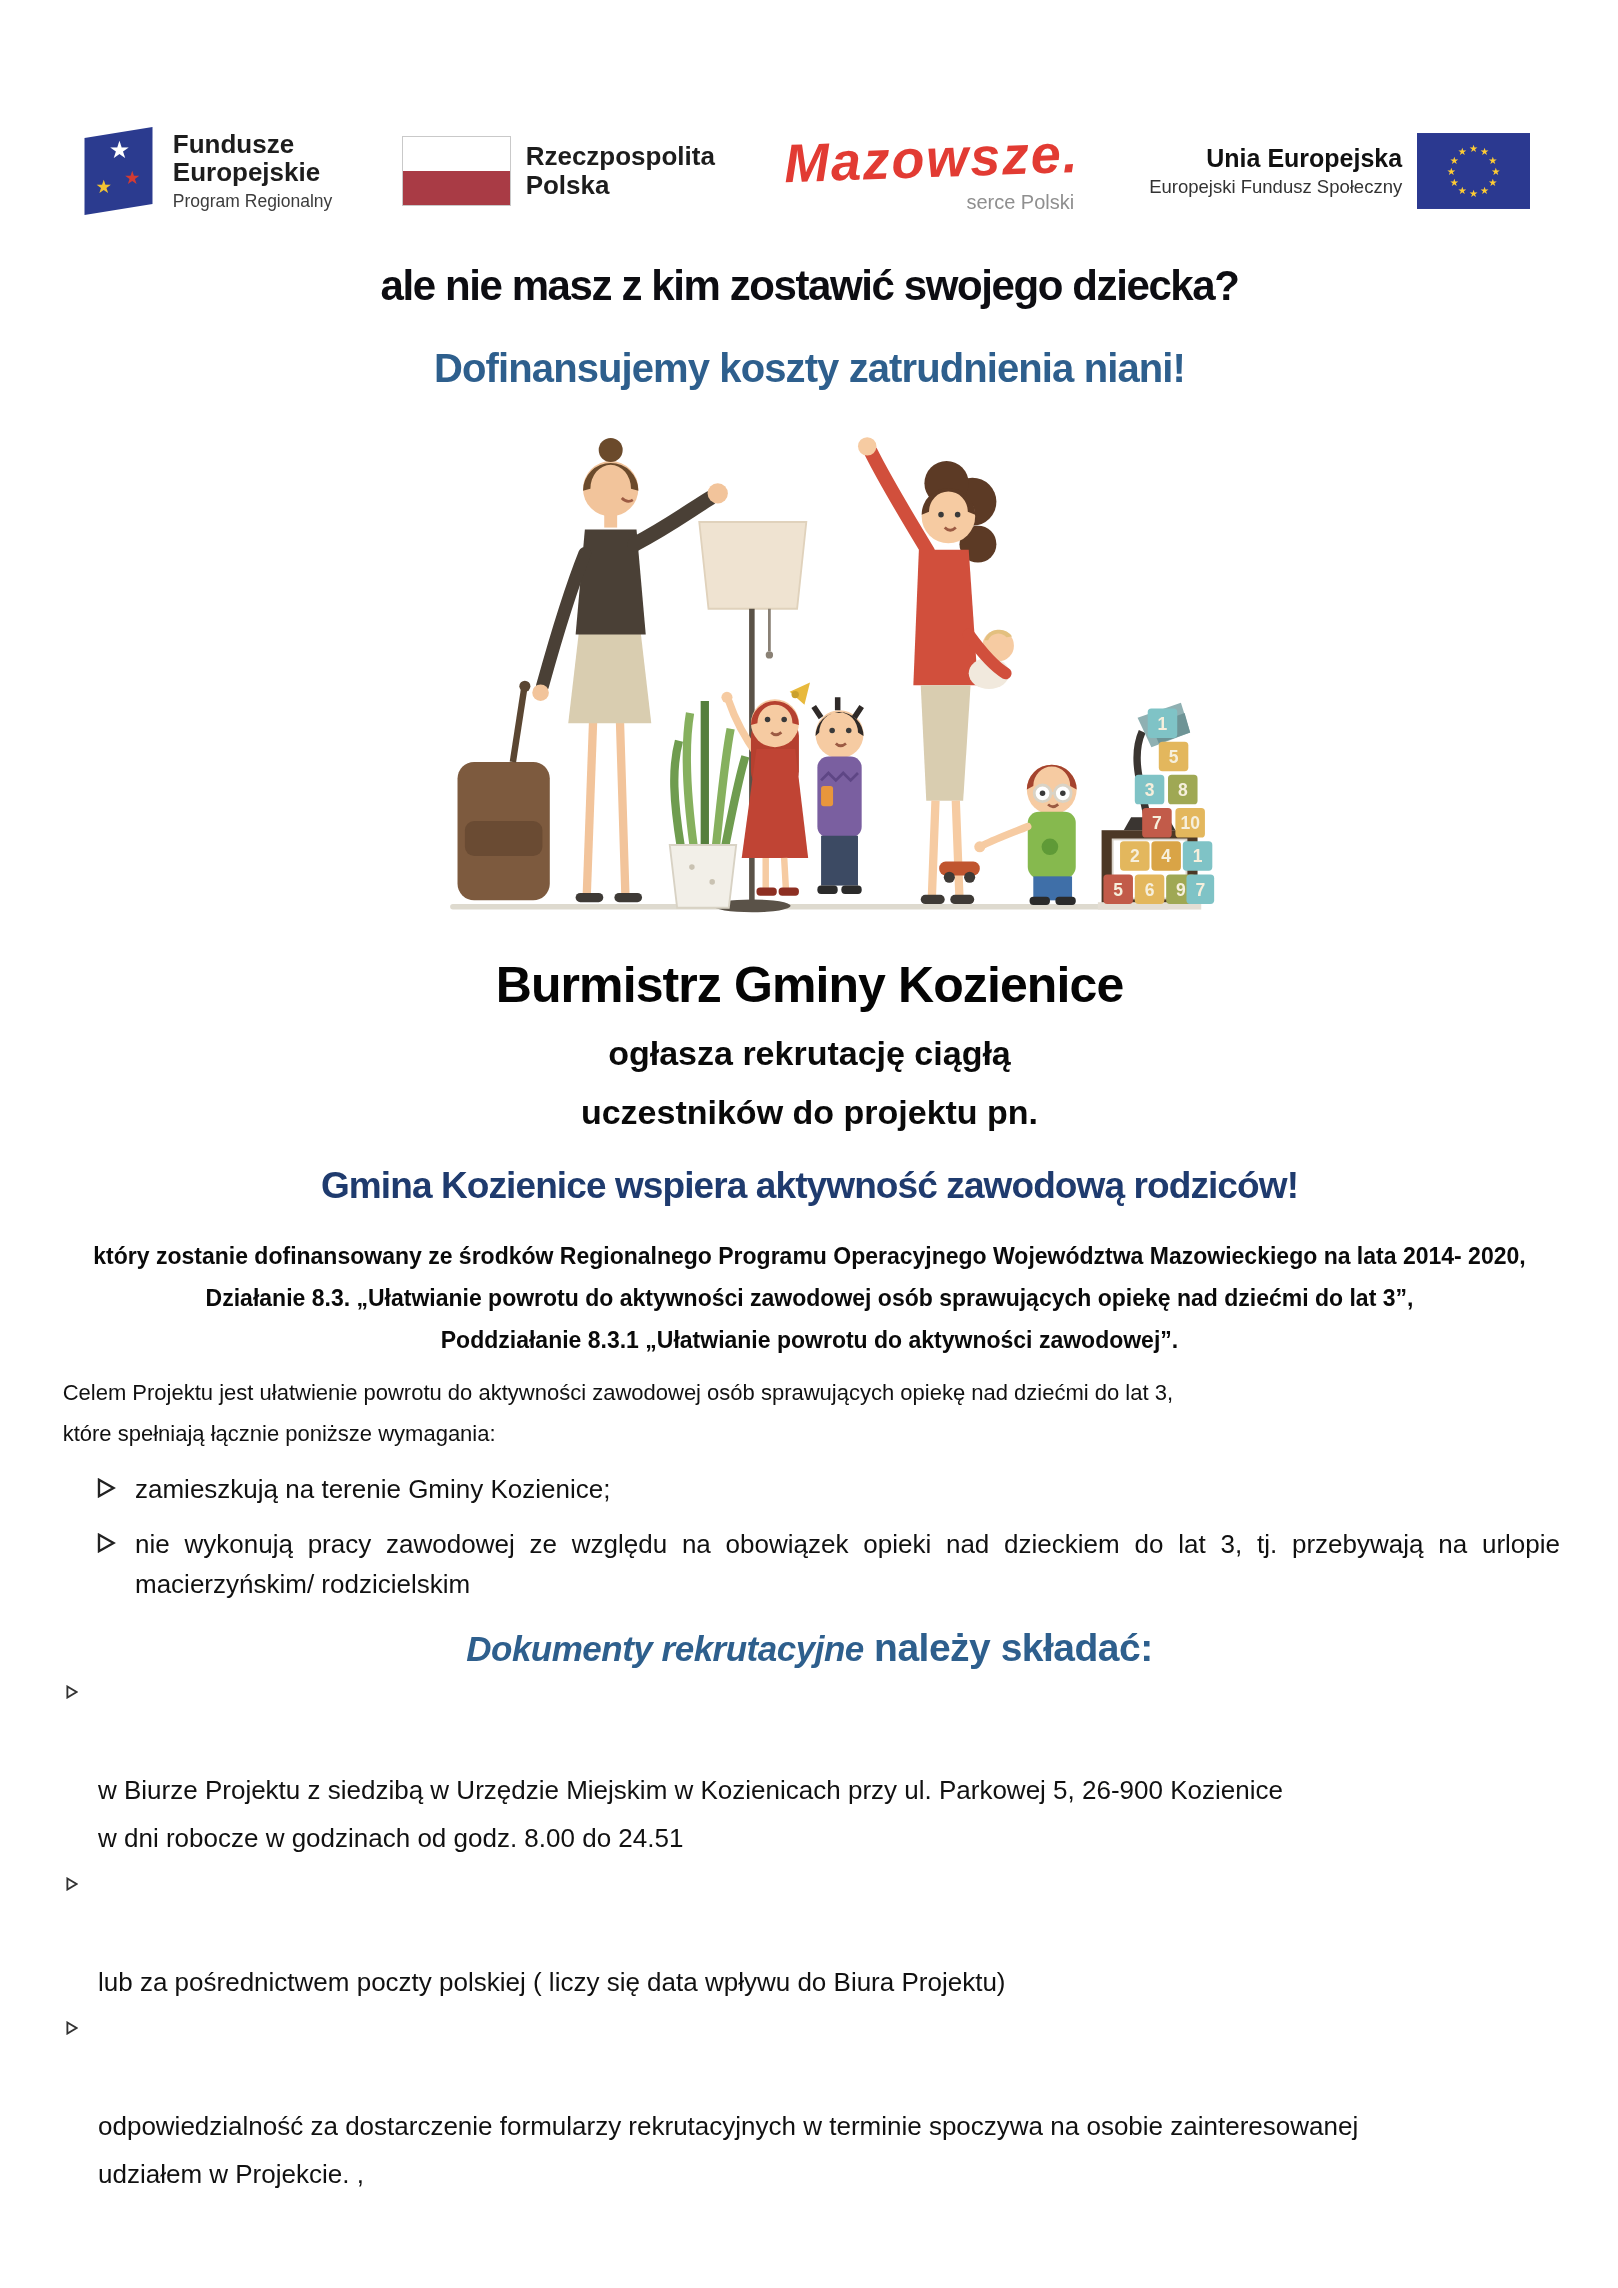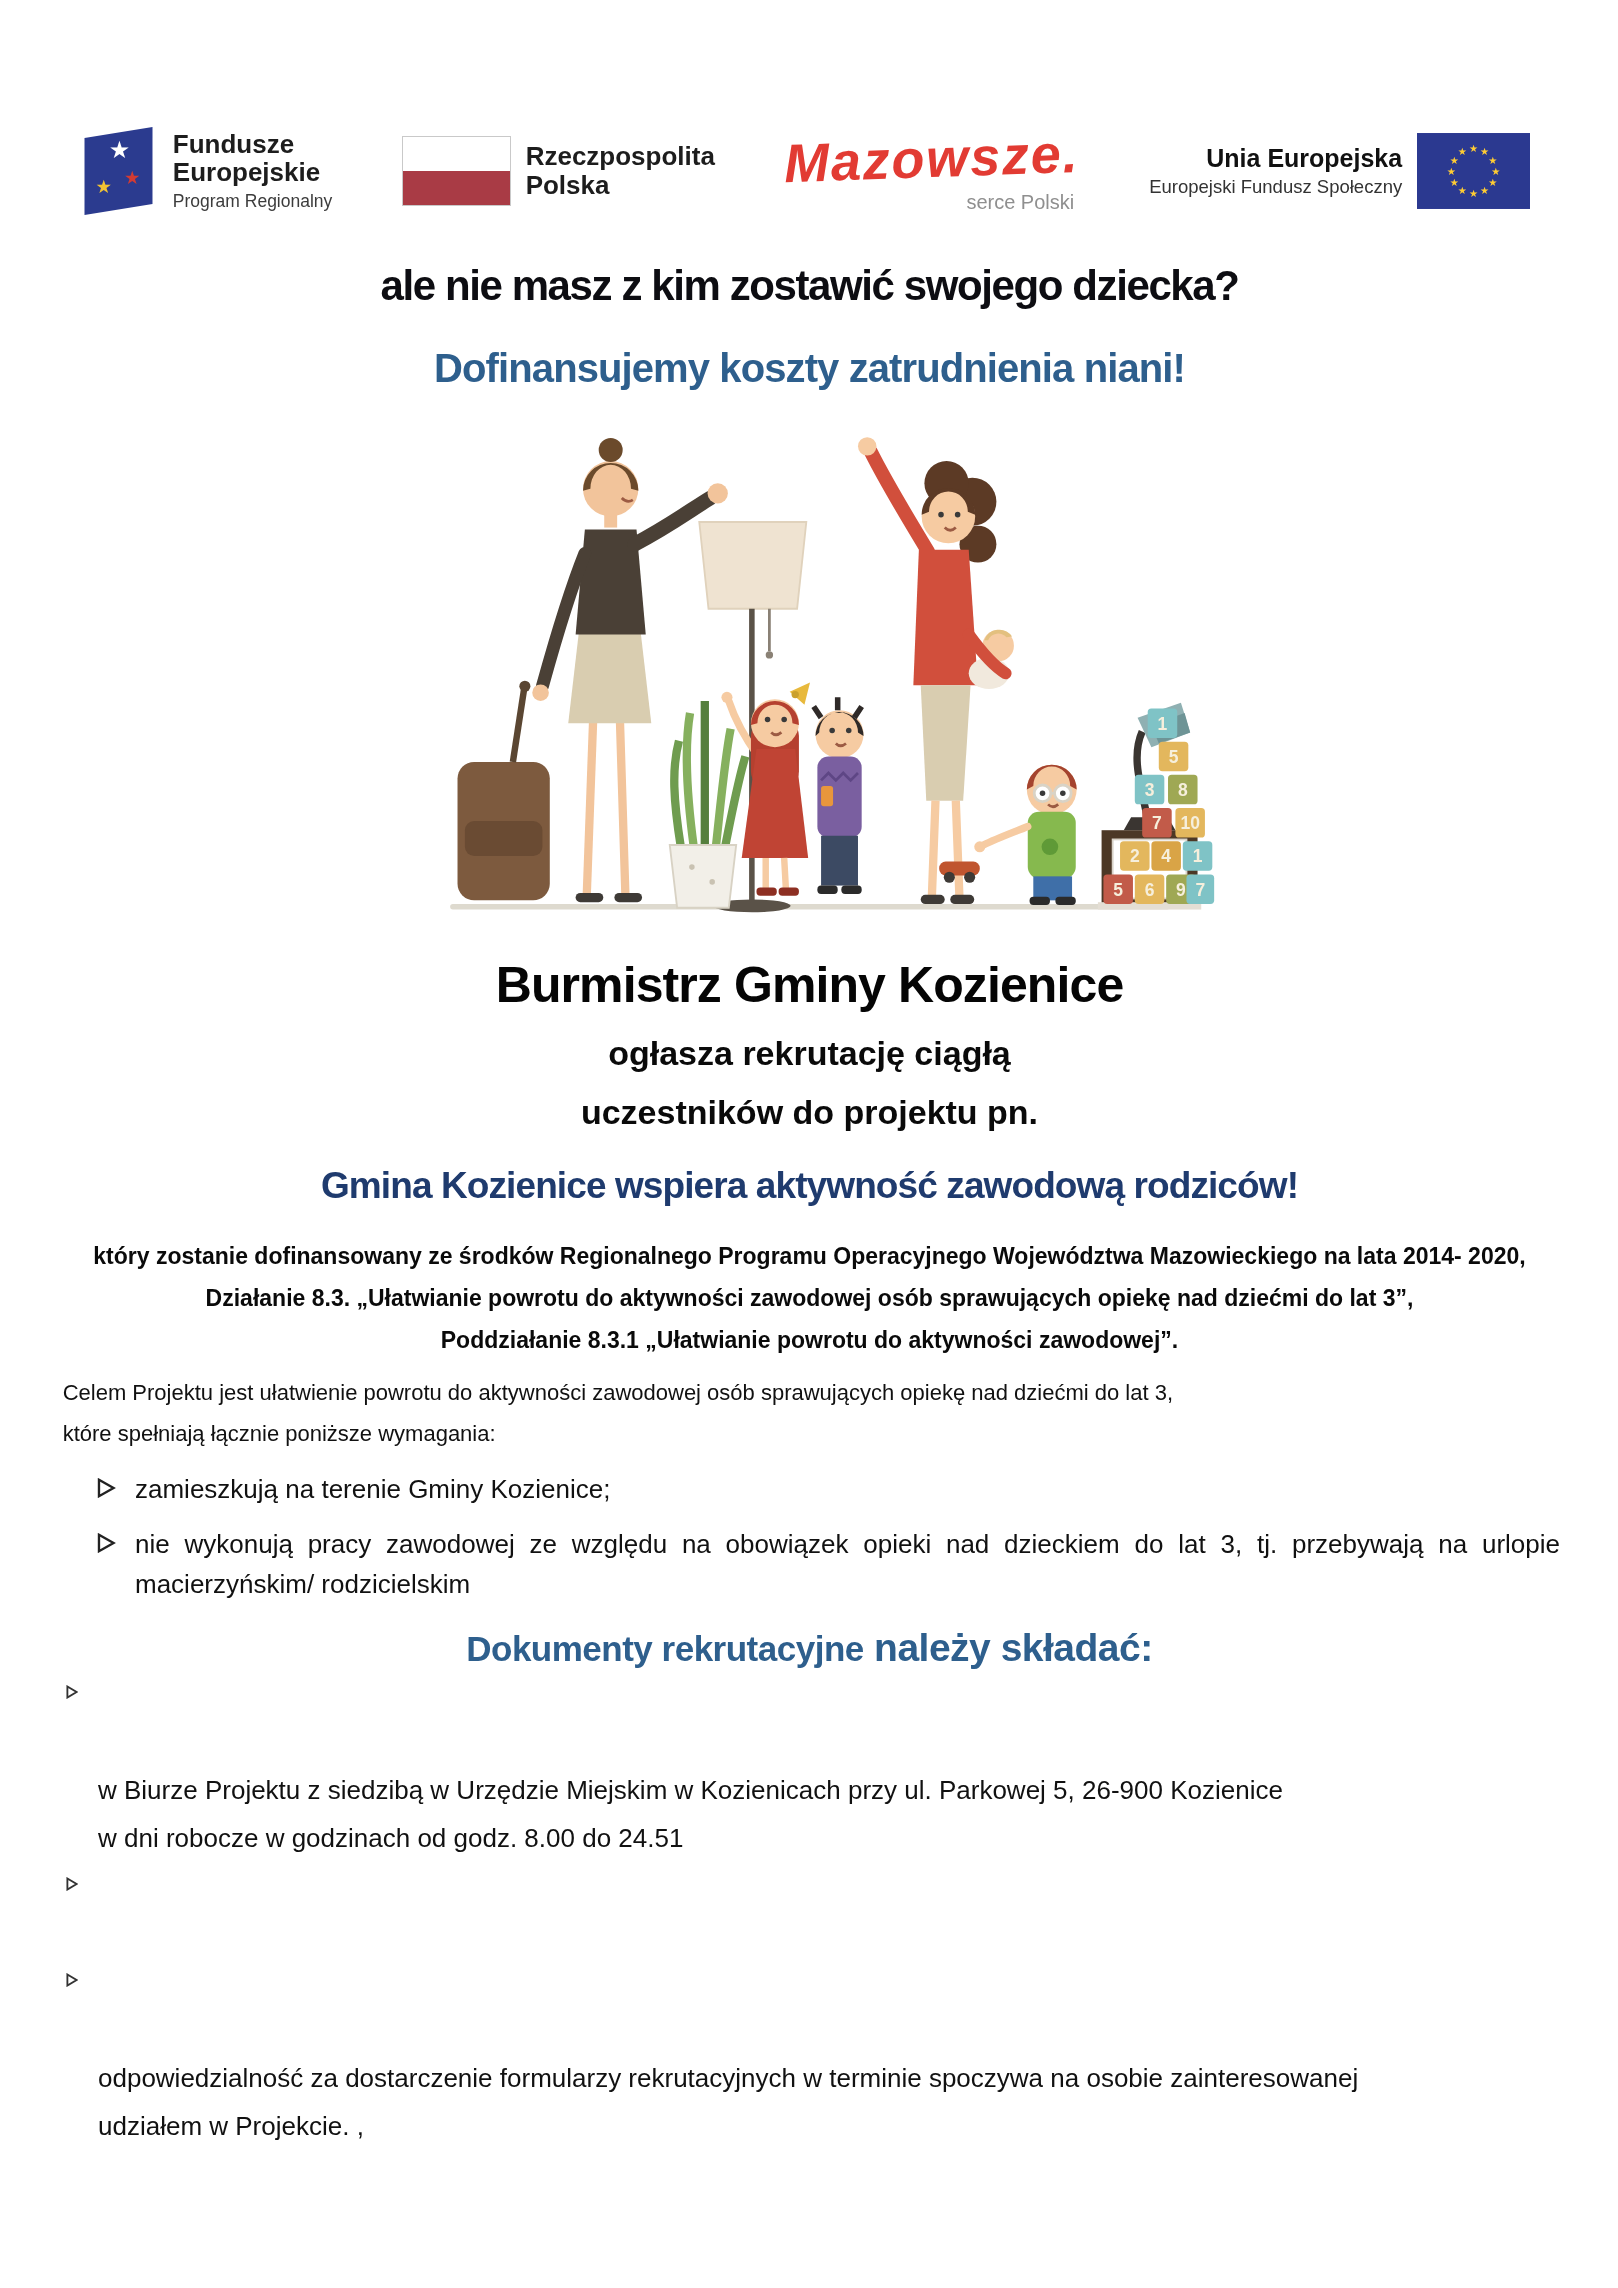--- a/index.html
+++ b/index.html
@@ -55,21 +55,21 @@
     margin:20px 0 0;text-align:center;
     font-size:34px;font-weight:bold;color:#0a0a0a;
   }
   .h-project{
     margin:33px 0 0;text-align:center;
     font-size:37px;font-weight:800;letter-spacing:-0.9px;color:#1f3b6e;
   }
   .h-docs{
     margin:22px 0 0;text-align:center;color:#2e5f8d;font-weight:800;letter-spacing:-0.5px;
   }
-  .h-docs .part1{font-size:35px;}
+  .h-docs .part1{font-size:35px;font-style:italic;}
   .h-docs .part2{font-size:39px;}
 
   
   .funding{
     margin:28px 7.4px 0;text-align:center;
     font-size:23px;line-height:42px;font-weight:bold;color:#0a0a0a;
   }
   .goal-intro{
     margin:11px 0 0 3.7px;
     font-size:22px;line-height:41px;white-space:pre-line;color:#111;
@@ -356,20 +356,21 @@
         <svg class="arrow-icon" width="12" height="14" viewBox="0 0 13 15">
           <polygon points="1.5,1.5 11.5,7.5 1.5,13.5" fill="#ffffff" stroke="#333333" stroke-width="2"></polygon>
         </svg>
         <span>w Biurze Projektu z siedzibą w Urzędzie Miejskim w Kozienicach przy ul. Parkowej 5, 26-900 Kozienice
 w dni robocze w godzinach od godz. 8.00 do 24.51</span>
       </li>
       <li>
         <svg class="arrow-icon" width="12" height="14" viewBox="0 0 13 15">
           <polygon points="1.5,1.5 11.5,7.5 1.5,13.5" fill="#ffffff" stroke="#333333" stroke-width="2"></polygon>
         </svg>
+        <span>lub za pośrednictwem poczty polskiej ( liczy się data wpływu do Biura Projektu)</span>
       </li>
       <li>
         <svg class="arrow-icon" width="12" height="14" viewBox="0 0 13 15">
           <polygon points="1.5,1.5 11.5,7.5 1.5,13.5" fill="#ffffff" stroke="#333333" stroke-width="2"></polygon>
         </svg>
         <span>odpowiedzialność za dostarczenie formularzy rekrutacyjnych w terminie spoczywa na osobie zainteresowanej
 udziałem w Projekcie. ,</span>
       </li>
     </ul>
 

